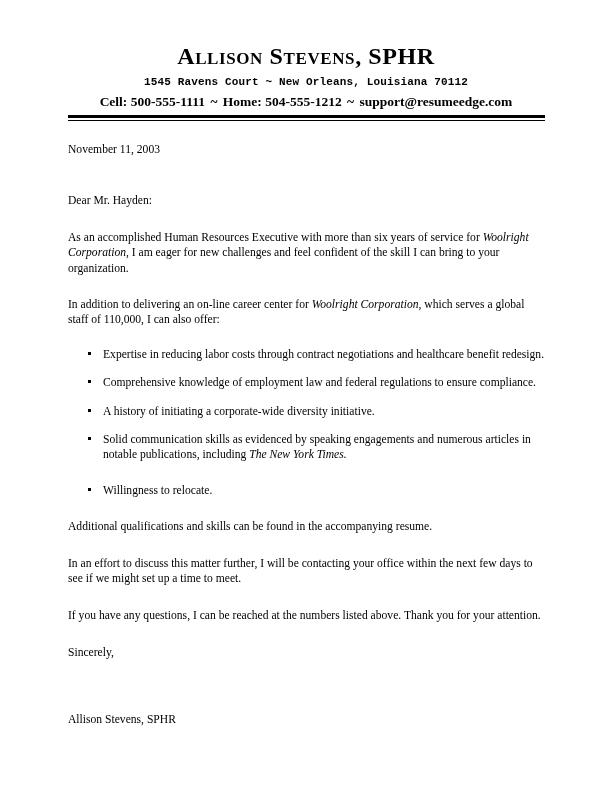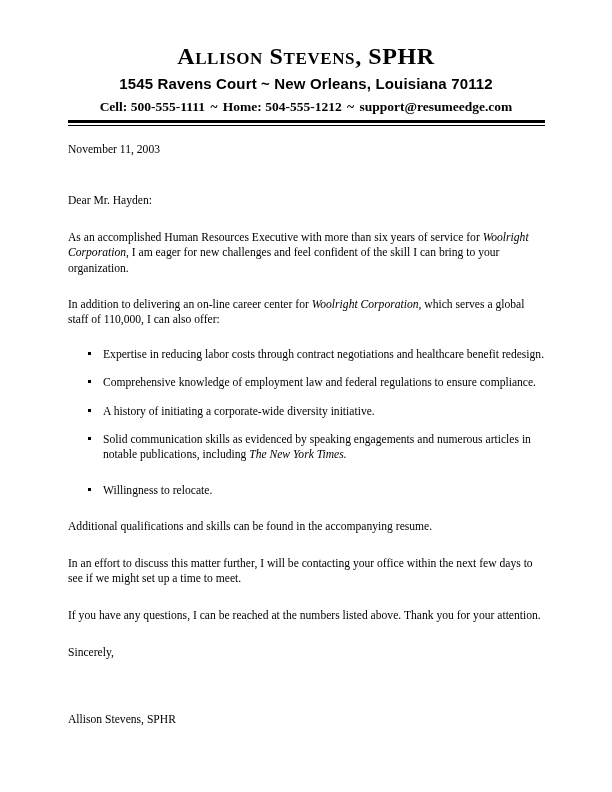--- a/index.html
+++ b/index.html
@@ -33,22 +33,22 @@
   .lh-name {
     font-family: "Liberation Serif", "DejaVu Serif", serif;
     font-size: 24px;
     font-weight: bold;
     font-variant: small-caps;
     letter-spacing: 0.6px;
     line-height: 1.05;
     margin: 0;
   }
   .lh-address {
-    font-family: Liberation Sans, sans-serif;
-    font-size: 15px;
+    font-family: Liberation Mono, monospace;
+    font-size: 11px;
     font-weight: bold;
     letter-spacing: 0.15px;
     margin: 7px 0 0 0;
     line-height: 1.1;
   }
   .lh-contact {
     font-family: "Liberation Serif", "DejaVu Serif", serif;
     font-size: 13.5px;
     font-weight: bold;
     margin: 7px 0 0 0;

